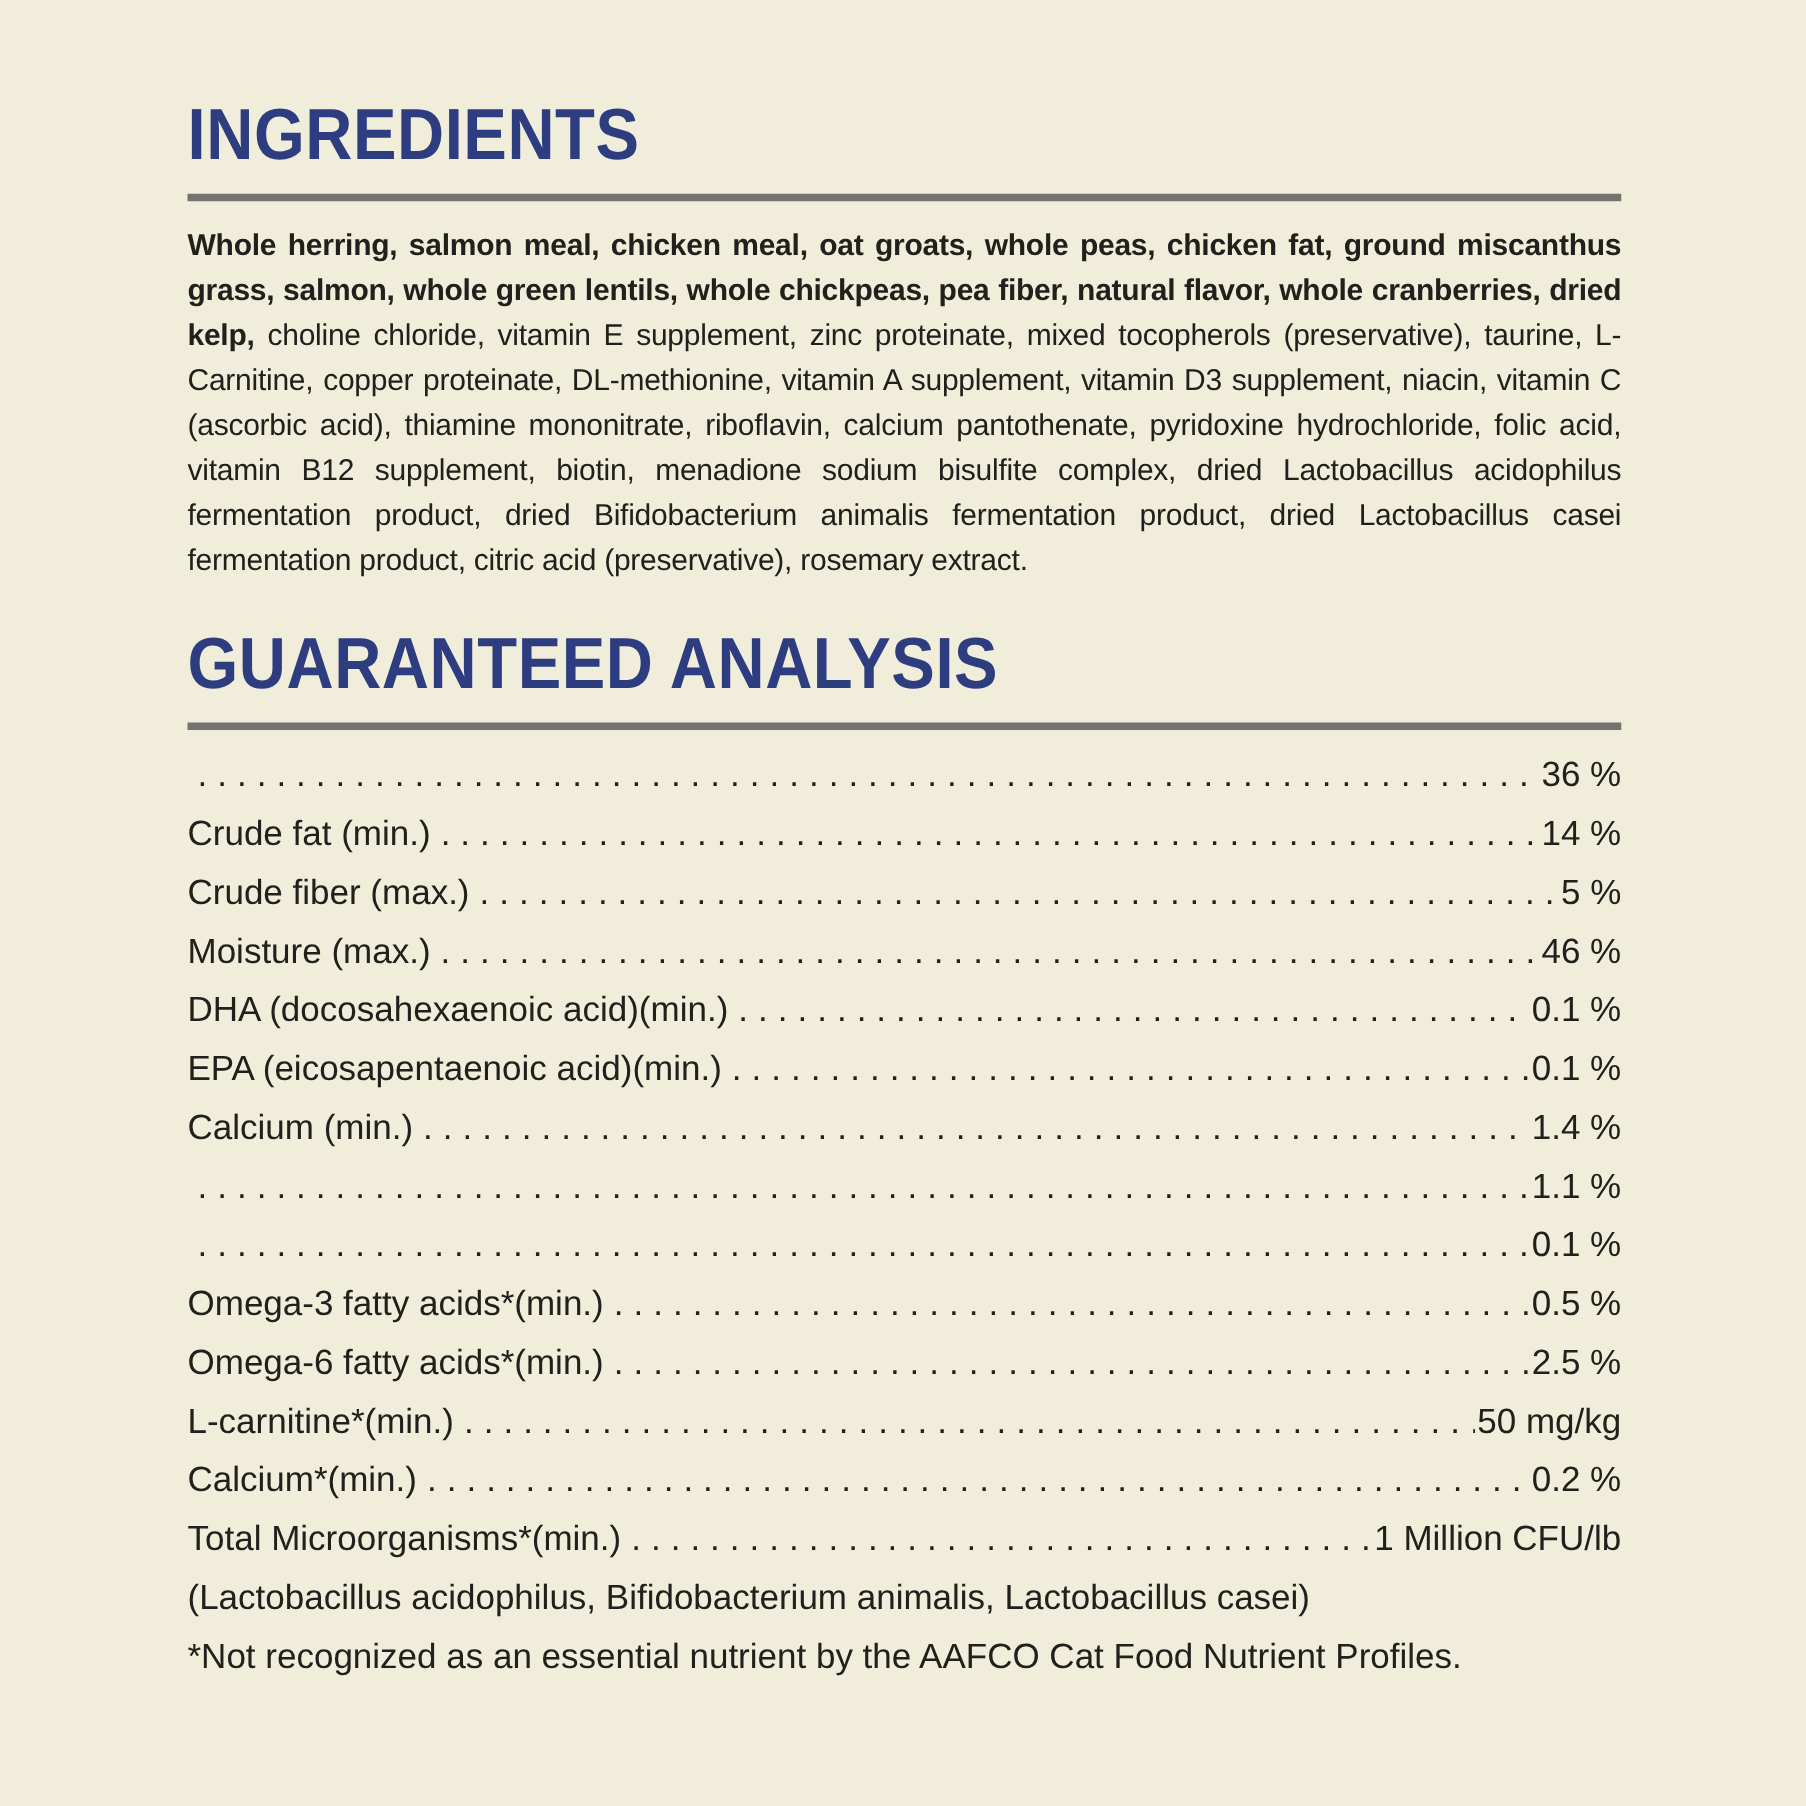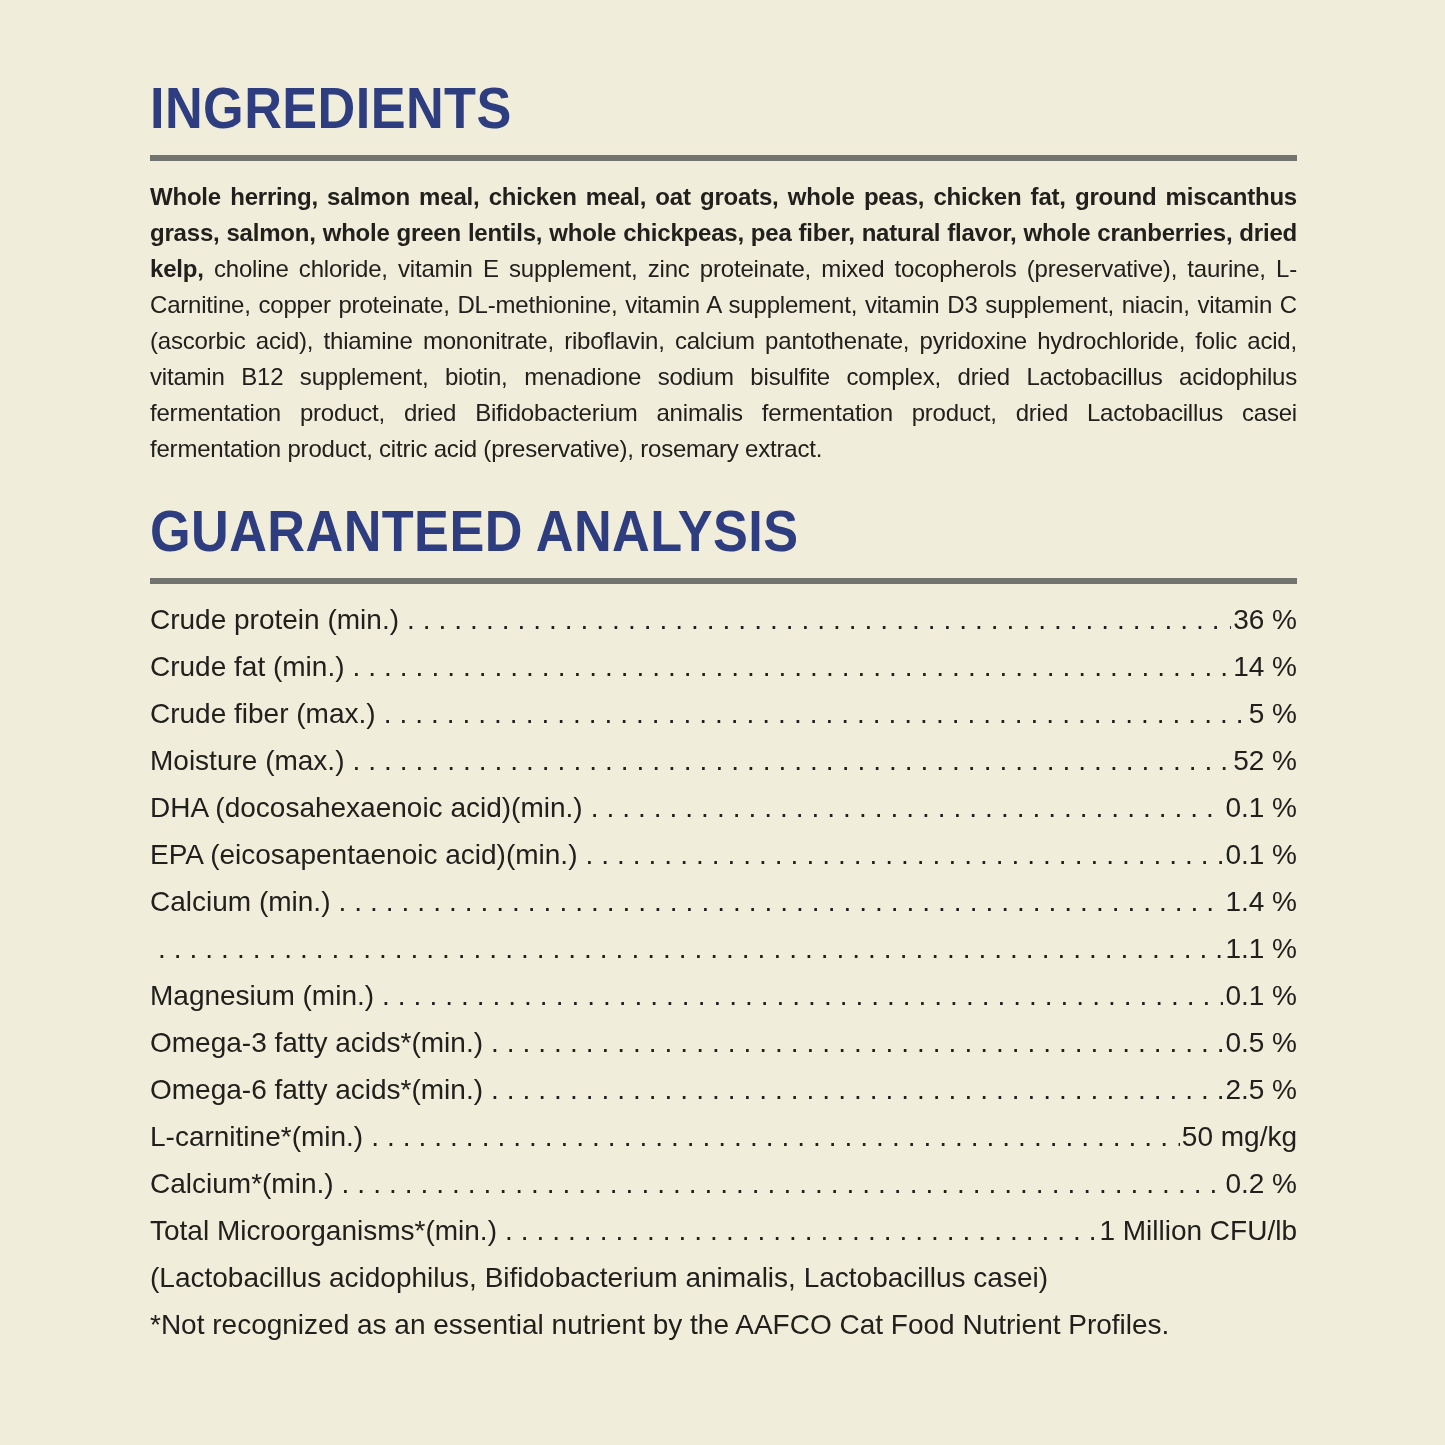--- a/index.html
+++ b/index.html
@@ -86,41 +86,40 @@
   <div class="rule"></div>
 
   <p class="ingredients-text"><strong>Whole herring, salmon meal, chicken meal, oat groats, whole peas, chicken fat, ground miscanthus grass, salmon, whole green lentils, whole chickpeas, pea fiber, natural flavor, whole cranberries, dried kelp,</strong><span> choline chloride, vitamin E supplement, zinc proteinate, mixed tocopherols (preservative), taurine, L-Carnitine, copper proteinate, DL-methionine, vitamin A supplement, vitamin D3 supplement, niacin, vitamin C (ascorbic acid), thiamine mononitrate, riboflavin, calcium pantothenate, pyridoxine hydrochloride, folic acid, vitamin B12 supplement, biotin, menadione sodium bisulfite complex, dried Lactobacillus acidophilus fermentation product, dried Bifidobacterium animalis fermentation product, dried Lactobacillus casei fermentation product, citric acid (preservative), rosemary extract.</span></p>
 
   <h1 class="section-title ga-title">GUARANTEED ANALYSIS</h1>
 
   <div class="rule"></div>
 
   <div class="ga-table">
   <div class="ga-row">
-    <span class="ga-label">Crude protein (min.)</span>
     <span class="dots"></span>
     <span class="ga-value">36 %</span>
   </div>
 
   <div class="ga-row">
     <span class="ga-label">Crude fat (min.)</span>
     <span class="dots"></span>
     <span class="ga-value">14 %</span>
   </div>
 
   <div class="ga-row">
     <span class="ga-label">Crude fiber (max.)</span>
     <span class="dots"></span>
     <span class="ga-value">5 %</span>
   </div>
 
   <div class="ga-row">
     <span class="ga-label">Moisture (max.)</span>
     <span class="dots"></span>
-    <span class="ga-value">52 %</span>
+    <span class="ga-value">46 %</span>
   </div>
 
   <div class="ga-row">
     <span class="ga-label">DHA (docosahexaenoic acid)(min.)</span>
     <span class="dots"></span>
     <span class="ga-value">0.1 %</span>
   </div>
 
   <div class="ga-row">
     <span class="ga-label">EPA (eicosapentaenoic acid)(min.)</span>
@@ -133,21 +132,20 @@
     <span class="dots"></span>
     <span class="ga-value">1.4 %</span>
   </div>
 
   <div class="ga-row">
     <span class="dots"></span>
     <span class="ga-value">1.1 %</span>
   </div>
 
   <div class="ga-row">
-    <span class="ga-label">Magnesium (min.)</span>
     <span class="dots"></span>
     <span class="ga-value">0.1 %</span>
   </div>
 
   <div class="ga-row">
     <span class="ga-label">Omega-3 fatty acids*(min.)</span>
     <span class="dots"></span>
     <span class="ga-value">0.5 %</span>
   </div>
 

